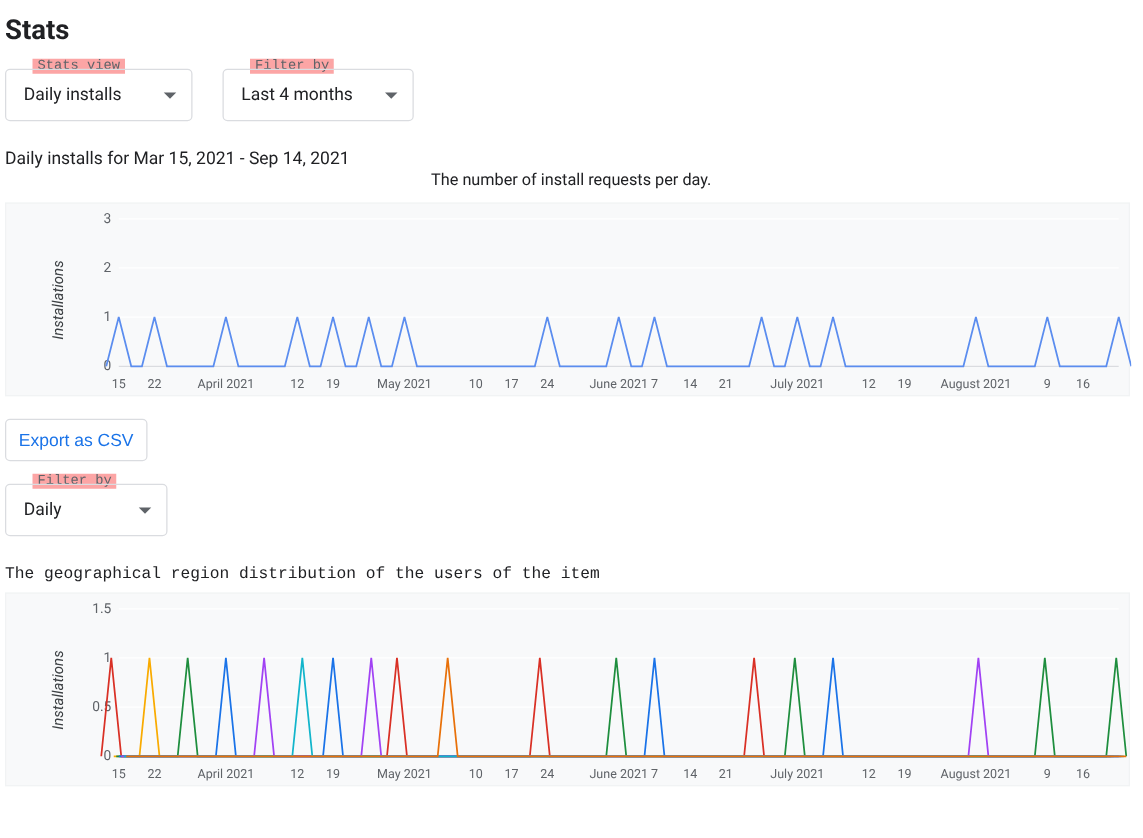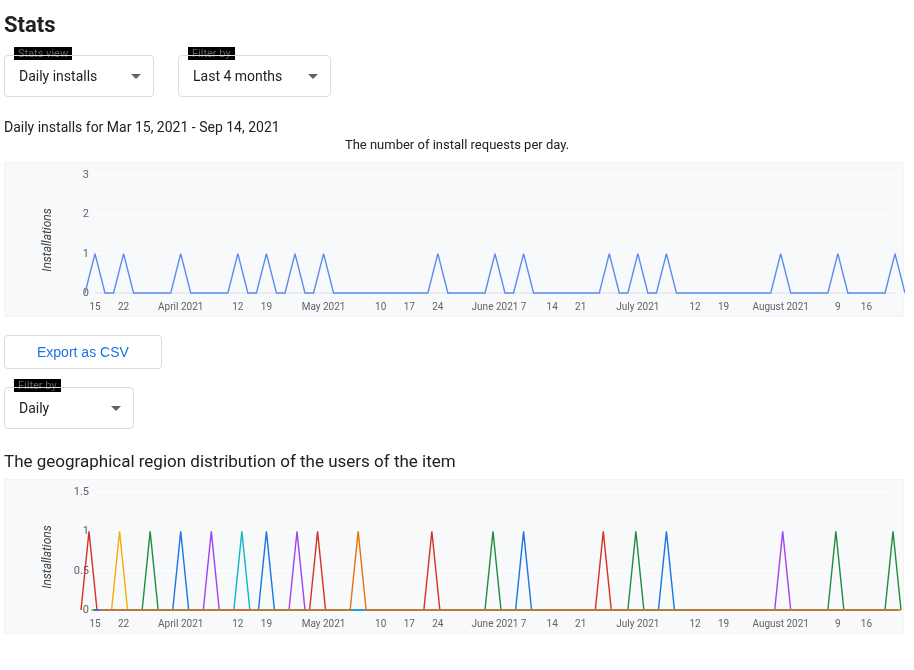--- a/index.html
+++ b/index.html
@@ -20,25 +20,26 @@
     display: flex;
     gap: 24px;
     margin-bottom: 22px;
   }
   .select-wrap {
     position: relative;
   }
   .select-wrap .legend {
     position: absolute;
     top: -8px;
-    left: 10px;
-    background: #000000;
+    left: 22px;
+    background: #fca5a5;
     padding: 0 4px;
     font-size: 11px;
     color: #5f6368;
+    font-family: Liberation Mono, monospace;
   }
   .select-box {
     border: 1px solid #dadce0;
     border-radius: 4px;
     padding: 12px 48px 12px 14px;
     font-size: 14px;
     min-width: 150px;
     position: relative;
     cursor: pointer;
     color: #202124;
@@ -104,32 +105,33 @@
     stroke: #dadce0;
     stroke-width: 1;
   }
   .series {
     fill: none;
     stroke-width: 1.4;
   }
   .export-btn {
     display: inline-block;
     margin: 18px 0 18px 0;
-    padding: 8px 32px;
+    padding: 8px 10px;
     border: 1px solid #dadce0;
     border-radius: 4px;
     color: #1a73e8;
     font-size: 14px;
     background: #fff;
     cursor: pointer;
     text-align: right;
   }
   .region-desc {
-    font-size: 17px;
+    font-size: 13px;
     margin: 4px 0 8px 0;
+    font-family: Liberation Mono, monospace;
   }
 </style>
 </head>
 <body>
 
 
 
 <h1 class="page-title">Stats</h1>
 
 <div class="filter-row">

